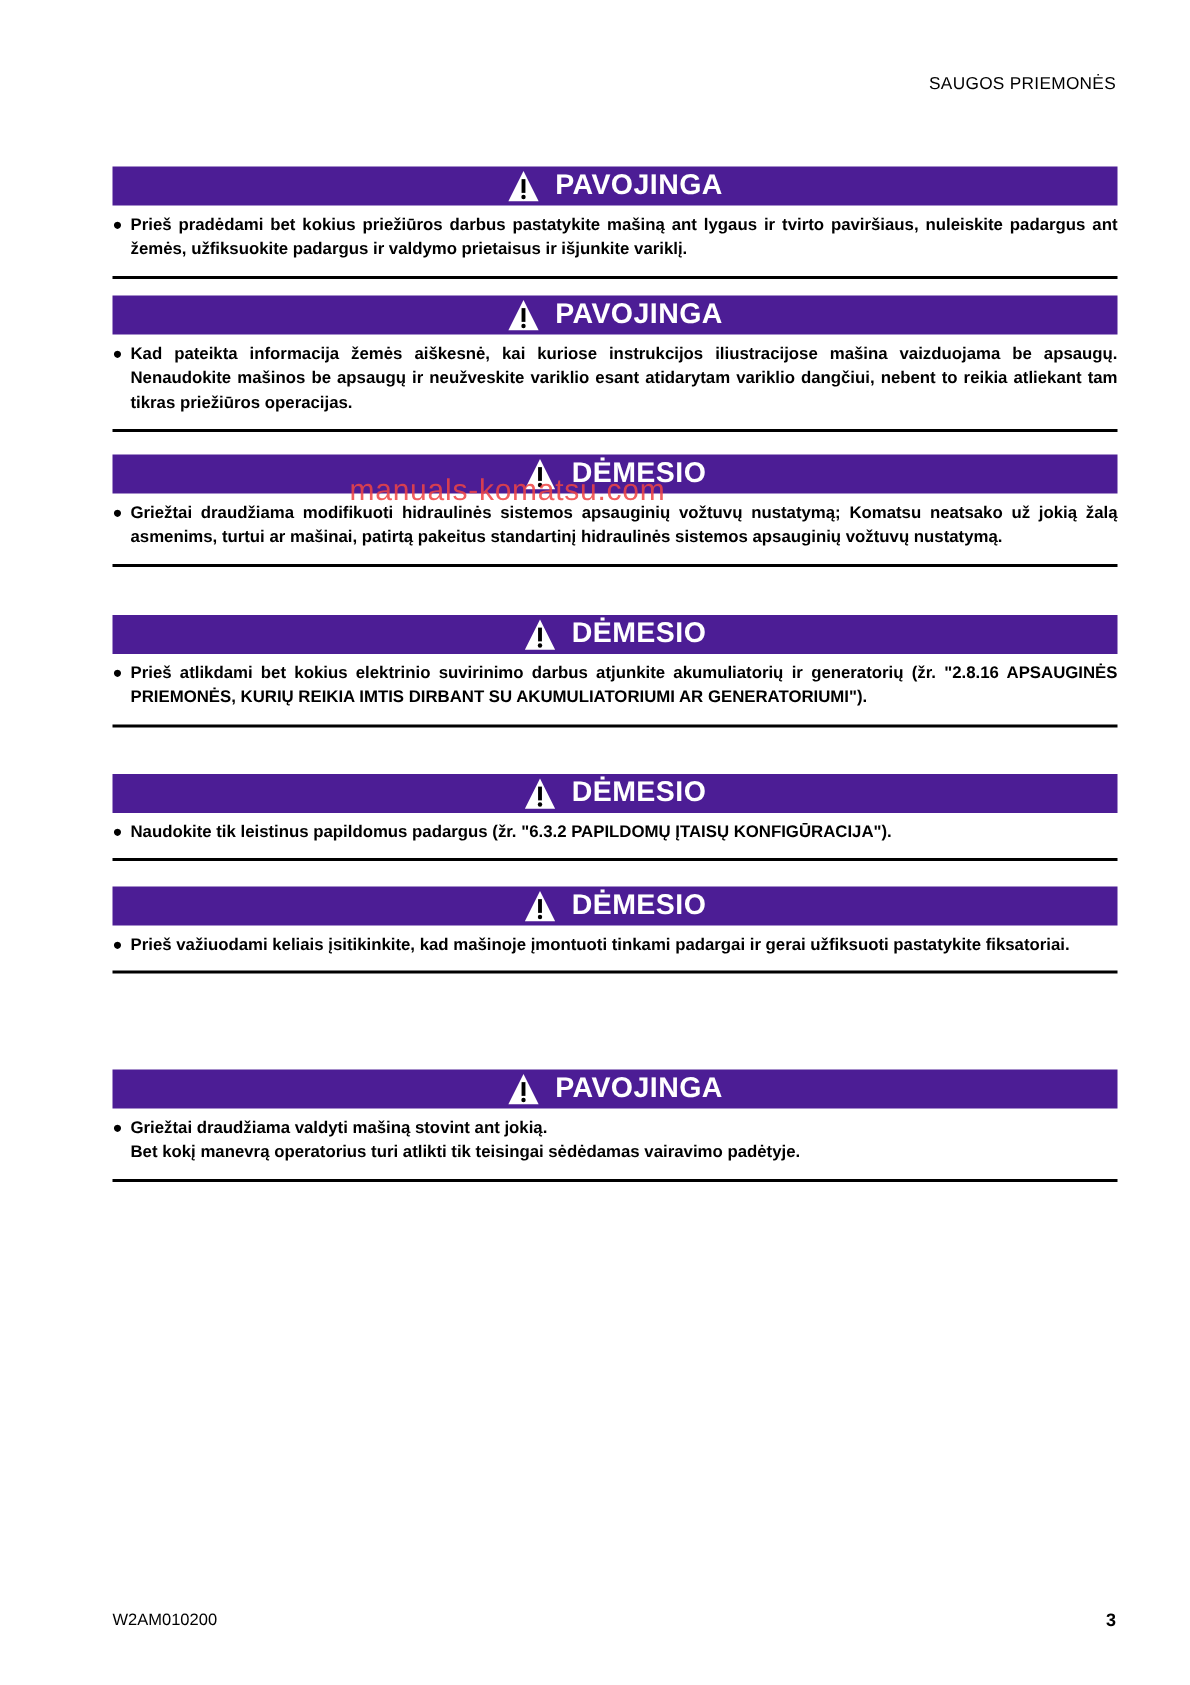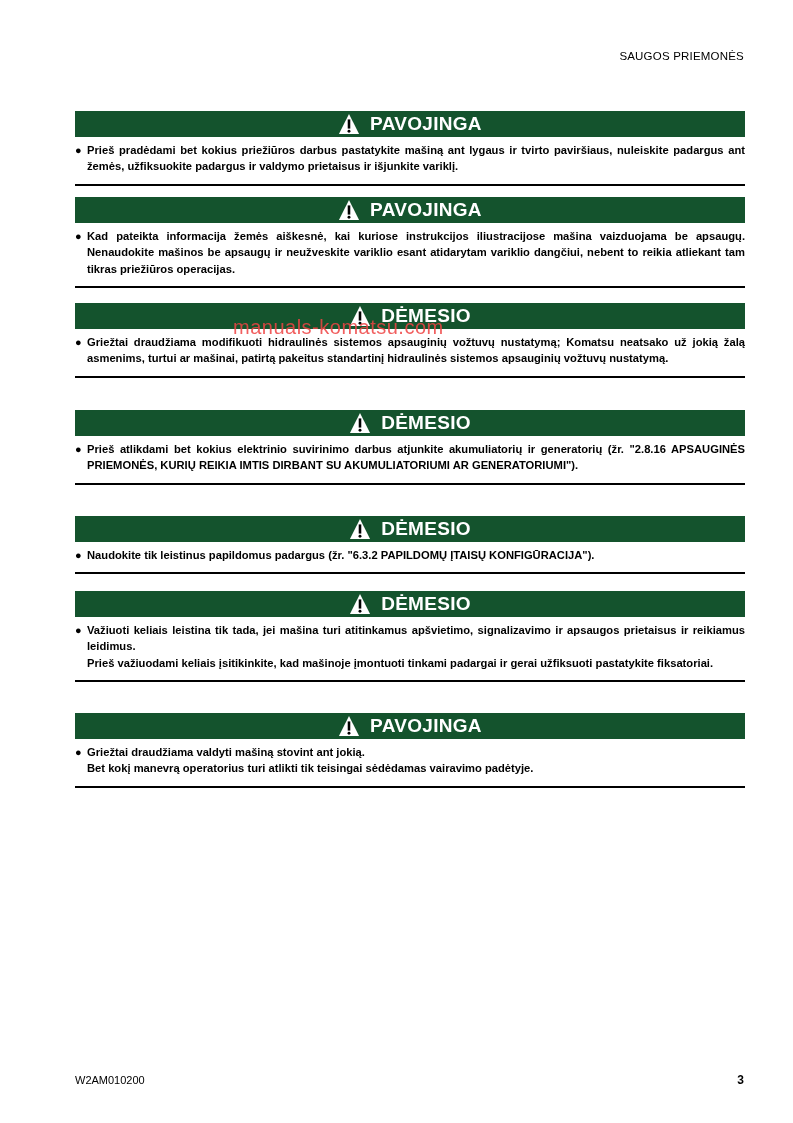--- a/index.html
+++ b/index.html
@@ -1,21 +1,21 @@
 <!DOCTYPE html>
 <html><head>
 <meta charset="utf-8">
 <style>
   html, body { margin: 0; padding: 0; background: #ffffff; }
   body { width: 793px; height: 1123px; position: relative; overflow: hidden;
          font-family: "Liberation Sans", sans-serif; color: #000; }
   .header-title { position: absolute; top: 50px; right: 49px; font-size: 11.5px;
                   letter-spacing: 0.2px; }
   .block { position: absolute; left: 75px; width: 670px; }
-  .bar { height: 26px; background: #14532d; color: #fff; display: flex;
+  .bar { height: 26px; background: #4c1d95; color: #fff; display: flex;
          align-items: center; justify-content: center; text-align: right; }
   .bar .icon { width: 22px; height: 22px; margin-right: 10px; display: inline-block; }
   .bar .label { font-weight: bold; font-size: 19px; letter-spacing: 0.3px; }
   .body { position: relative; padding: 5px 0 9px 12px; font-weight: bold; font-size: 11.2px;
           line-height: 16.3px; text-align: justify; }
   .body .bullet { position: absolute; left: 0; top: 5px; font-size: 11px; }
   .body p { margin: 0; }
   .rule { height: 2px; background: #000; }
   .watermark { position: absolute; top: 316px; left: 233px; font-size: 20px;
                color: #ef4444; opacity: 0.85; letter-spacing: 0.5px; pointer-events: none; }
@@ -111,21 +111,20 @@
   <div class="bar">
     <svg class="icon" viewBox="0 0 24 24">
         <path d="M12 1 L23 23 L1 23 Z" fill="#fff"></path>
         <rect x="10.6" y="7" width="2.8" height="10" fill="#000"></rect>
         <circle cx="12" cy="20" r="1.6" fill="#000"></circle>
       </svg>
     <span class="label">DĖMESIO</span>
   </div>
   <div class="body">
     <span class="bullet">●</span>
-    <p>Važiuoti keliais leistina tik tada, jei mašina turi atitinkamus apšvietimo, signalizavimo ir apsaugos prietaisus ir reikiamus leidimus.</p>
     <p>Prieš važiuodami keliais įsitikinkite, kad mašinoje įmontuoti tinkami padargai ir gerai užfiksuoti pastatykite fiksatoriai.</p>
   </div>
   <div class="rule"></div>
 </div>
 
 <div class="block" style="top:713px;">
   <div class="bar">
     <svg class="icon" viewBox="0 0 24 24">
         <path d="M12 1 L23 23 L1 23 Z" fill="#fff"></path>
         <rect x="10.6" y="7" width="2.8" height="10" fill="#000"></rect>

